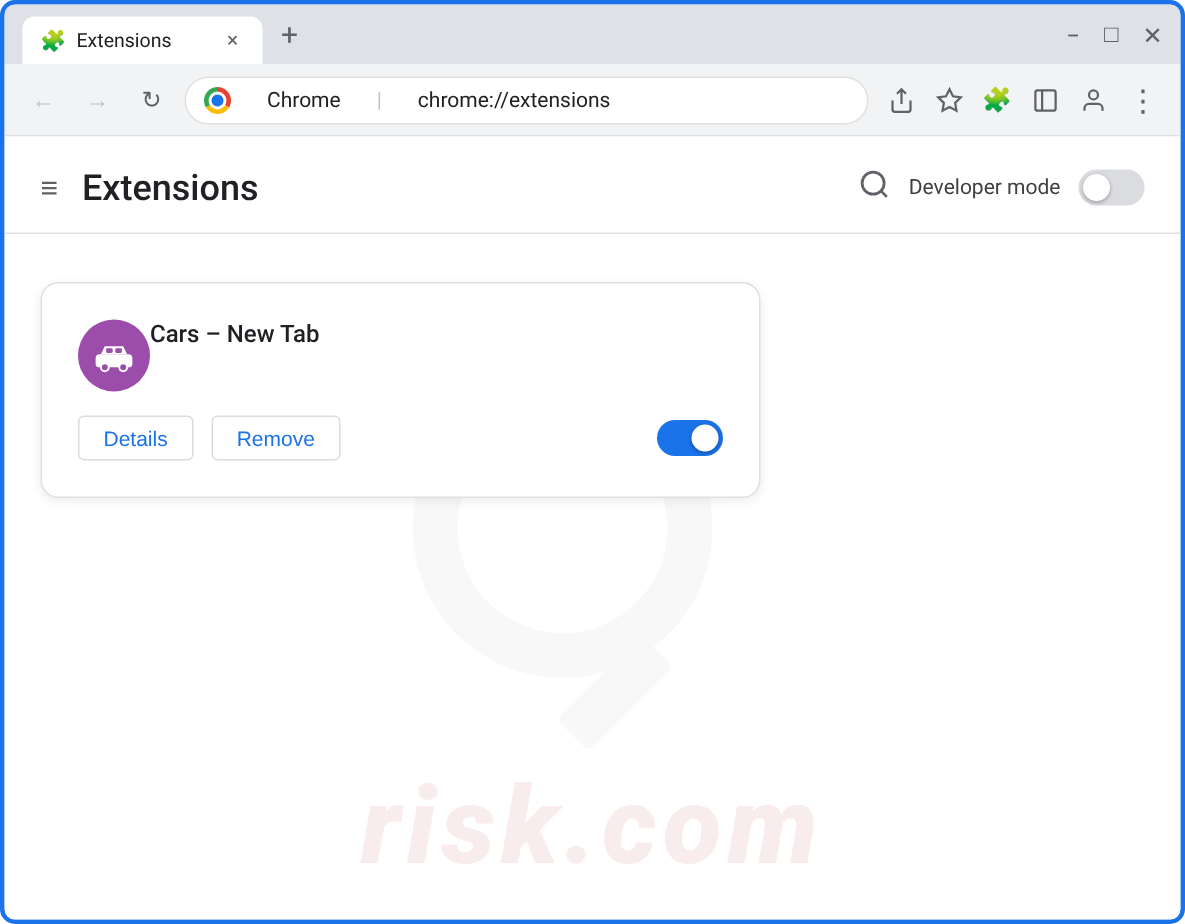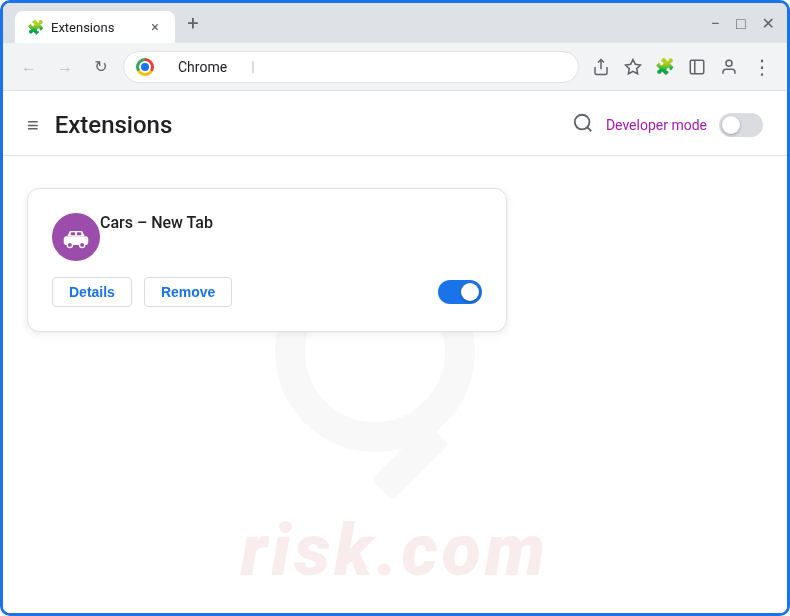--- a/index.html
+++ b/index.html
@@ -222,21 +222,21 @@
     }
 
     .search-icon-btn {
       font-size: 20px;
       color: #5f6368;
       cursor: pointer;
     }
 
     .developer-mode-label {
       font-size: 14px;
-      color: #a21caf;
+      color: #404040;
     }
 
     
     .toggle-switch {
       width: 44px;
       height: 24px;
       border-radius: 12px;
       background: #dadce0;
       position: relative;
       cursor: pointer;
@@ -375,21 +375,21 @@
     }
 
     .btn-details, .btn-remove {
       padding: 6px 16px;
       border-radius: 4px;
       font-size: 14px;
       cursor: pointer;
       border: 1px solid #dadce0;
       background: #fff;
       color: #1a73e8;
-      font-weight: 700;
+      font-weight: 400;
     }
 
     
     .toggle-switch.on {
       background: #1a73e8;
     }
 
     .toggle-switch.on .toggle-knob {
       left: 23px;
     }
@@ -444,20 +444,21 @@
 
   <div class="address-bar-row">
     <div class="nav-btn disabled">←</div>
     <div class="nav-btn disabled">→</div>
     <div class="nav-btn">↻</div>
 
     <div class="address-bar">
       <div class="chrome-circle"></div>
       <span class="address-text">Chrome</span>
       <span class="address-separator">|</span>
+      <span class="address-text">chrome://extensions</span>
     </div>
 
     <div class="toolbar-icons">
       <div class="toolbar-icon-btn">
         <svg width="18" height="18" viewBox="0 0 24 24" fill="none" stroke="#5f6368" stroke-width="2">
           <path d="M4 12v8a2 2 0 002 2h12a2 2 0 002-2v-8M16 6l-4-4-4 4M12 2v13"></path>
         </svg>
       </div>
       <div class="toolbar-icon-btn">
         <svg width="18" height="18" viewBox="0 0 24 24" fill="none" stroke="#5f6368" stroke-width="2">

